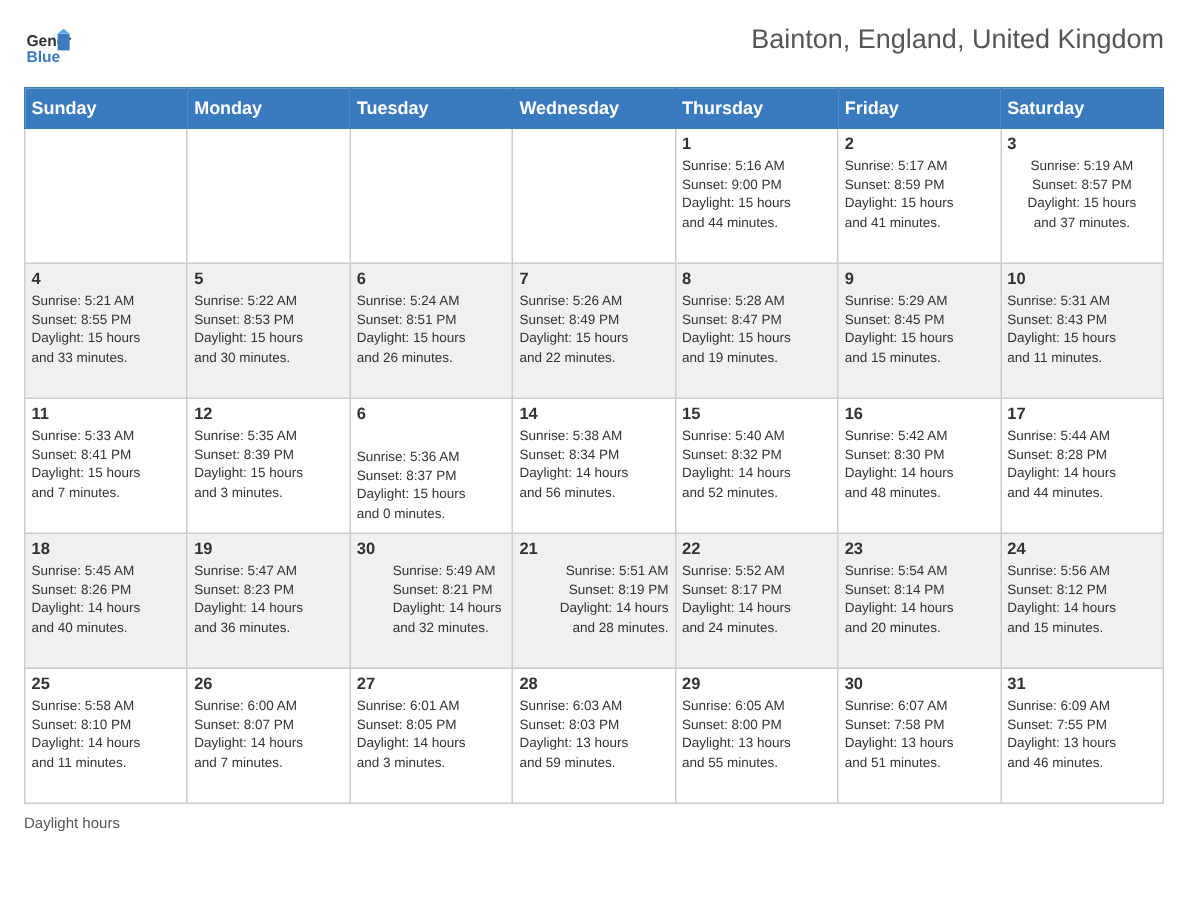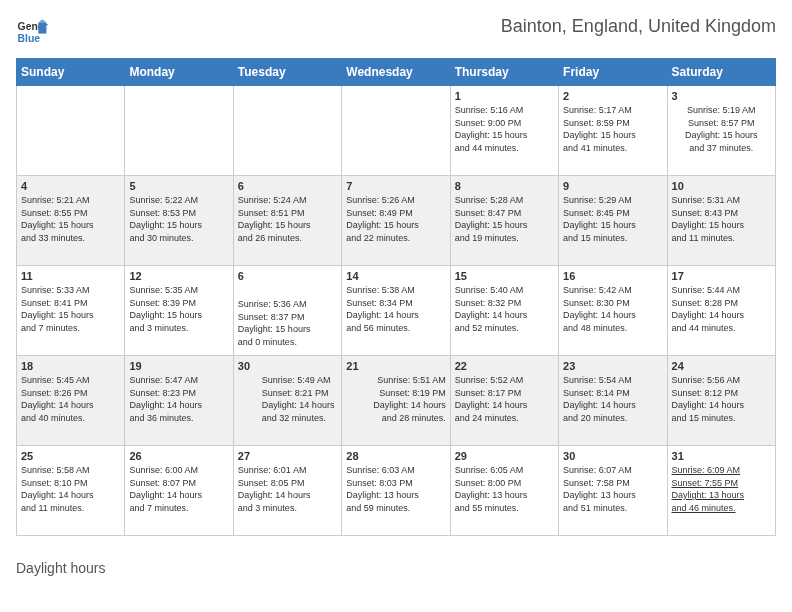--- a/index.html
+++ b/index.html
@@ -73,22 +73,22 @@
       font-size: 11px;
       display: block;
       margin-bottom: 2px;
     }
     .day-info {
       font-size: 9px;
       line-height: 1.4;
       color: #333;
     }
     .footer {
-      margin-top: 24px;
-      font-size: 14px;
+      margin-top: 8px;
+      font-size: 10px;
       color: #555;
       text-align: left;
     }
   </style>
 </head>
 <body>
 
 <div class="header-section">
   <div class="logo">
     <svg class="logo-icon" viewBox="0 0 40 40" xmlns="http://www.w3.org/2000/svg">
@@ -334,21 +334,21 @@
         </td>
         <td>
           <span class="day-number">30</span>
           <div class="day-info" style="white-space: pre-line;">Sunrise: 6:07 AM
 Sunset: 7:58 PM
 Daylight: 13 hours
 and 51 minutes.</div>
         </td>
         <td>
           <span class="day-number">31</span>
-          <div class="day-info" style="white-space: pre-line; text-decoration: underline;">Sunrise: 6:09 AM
+          <div class="day-info" style="white-space: pre-line;">Sunrise: 6:09 AM
 Sunset: 7:55 PM
 Daylight: 13 hours
 and 46 minutes.</div>
         </td>
       </tr>
     </tbody>
 </table>
 
 <div class="footer">
   <span>Daylight hours</span>

